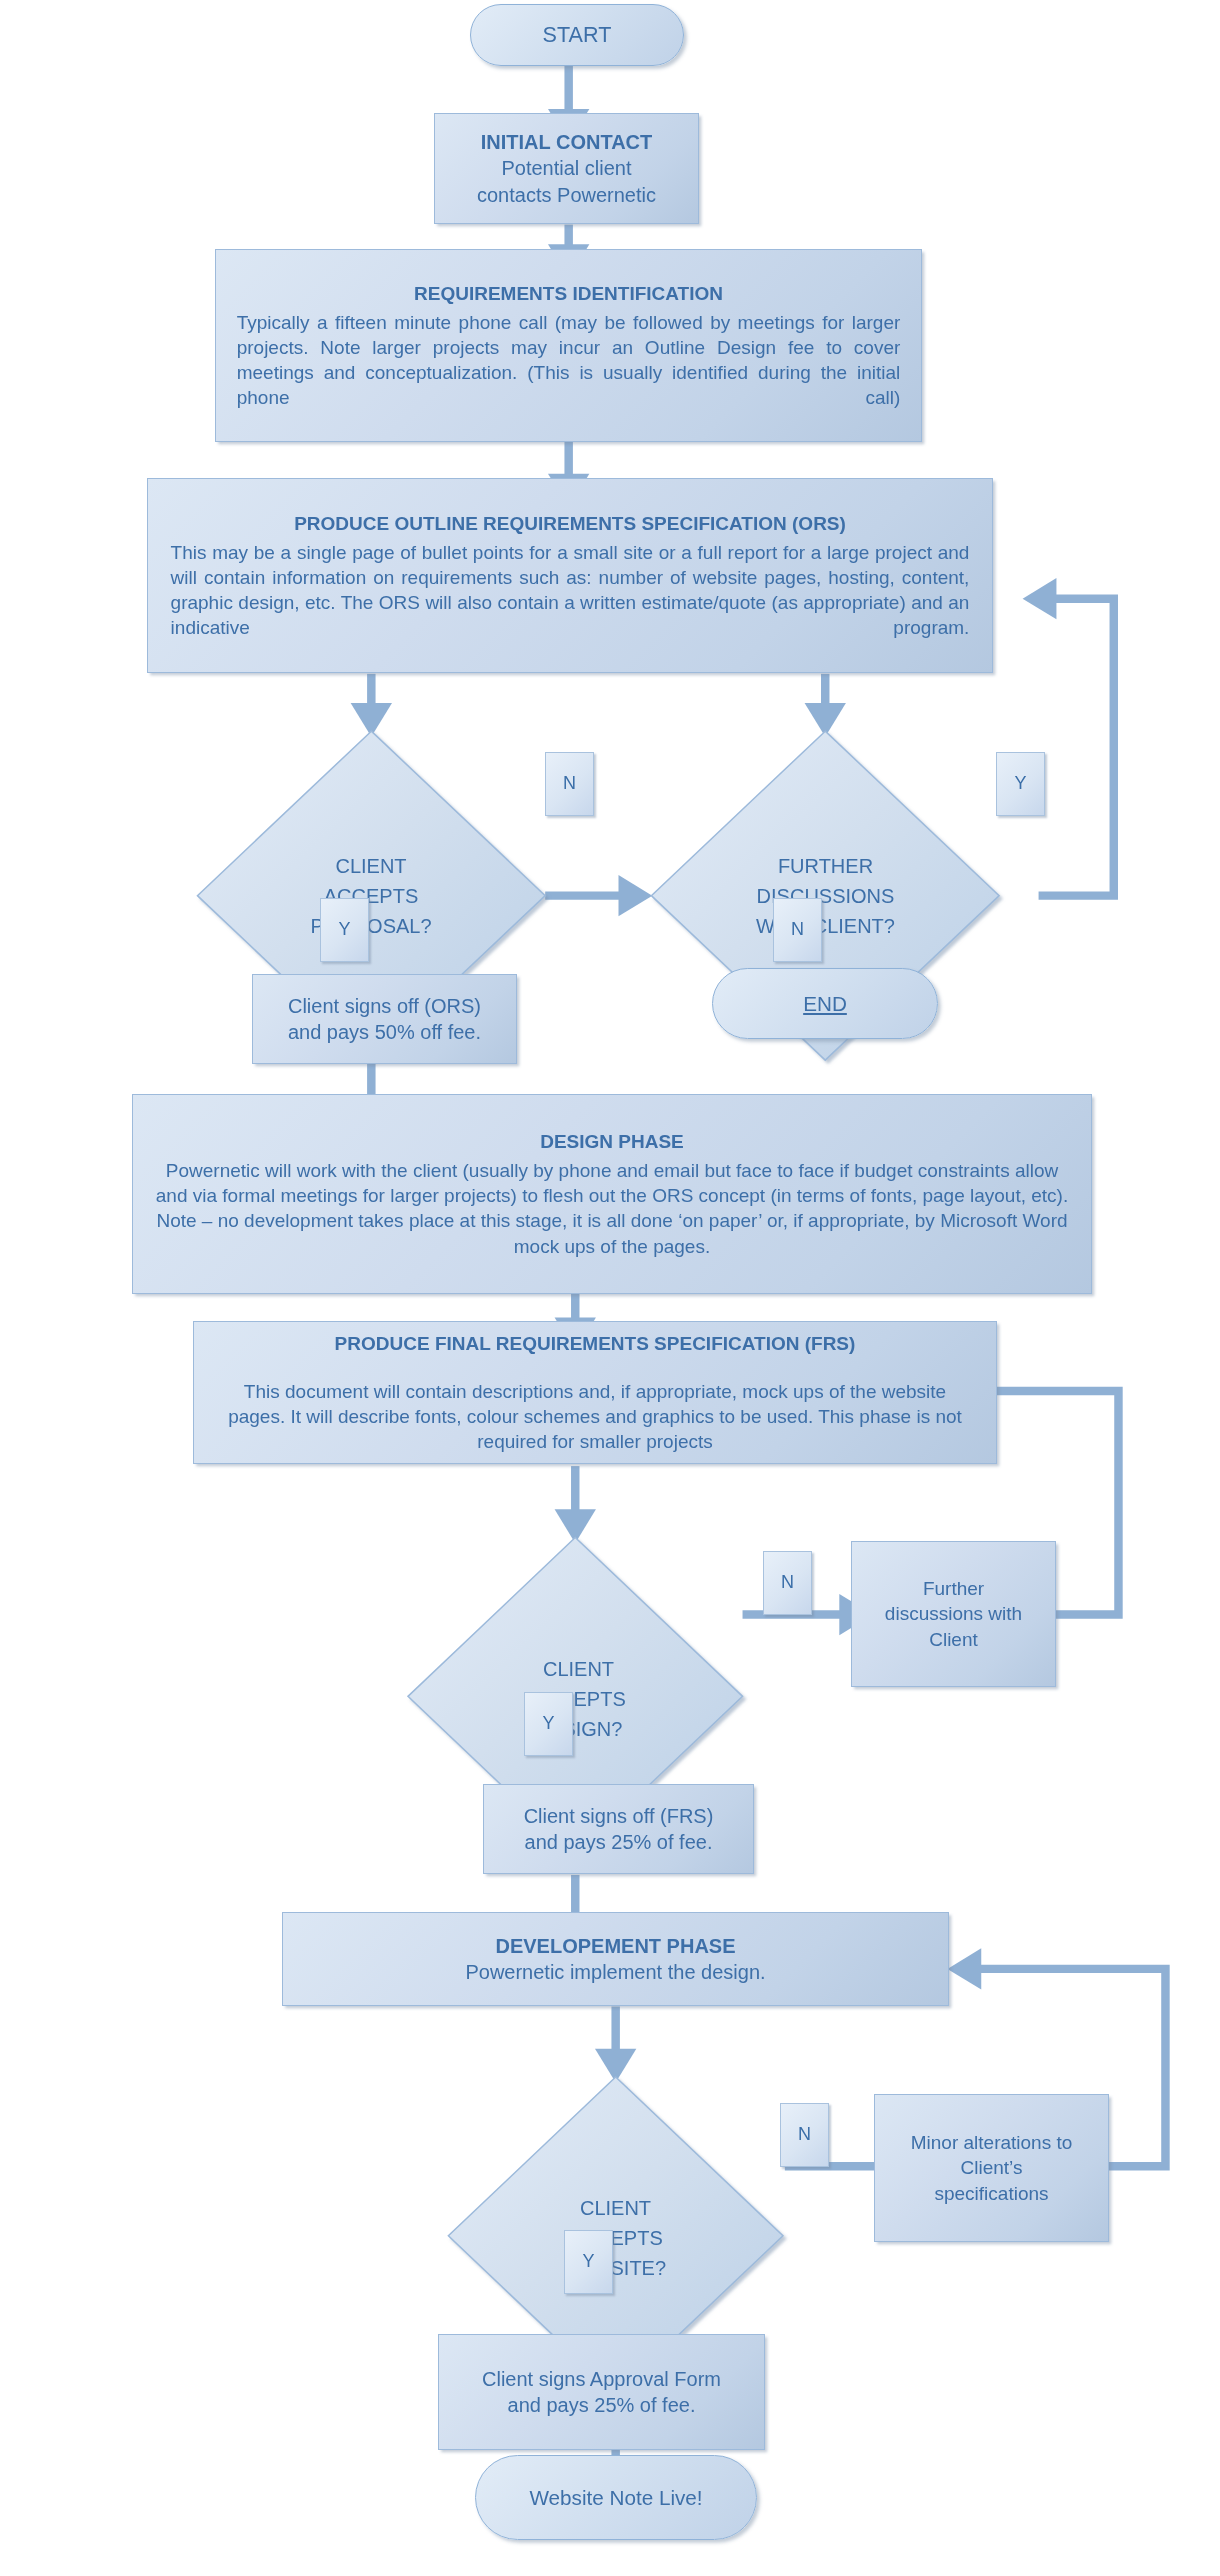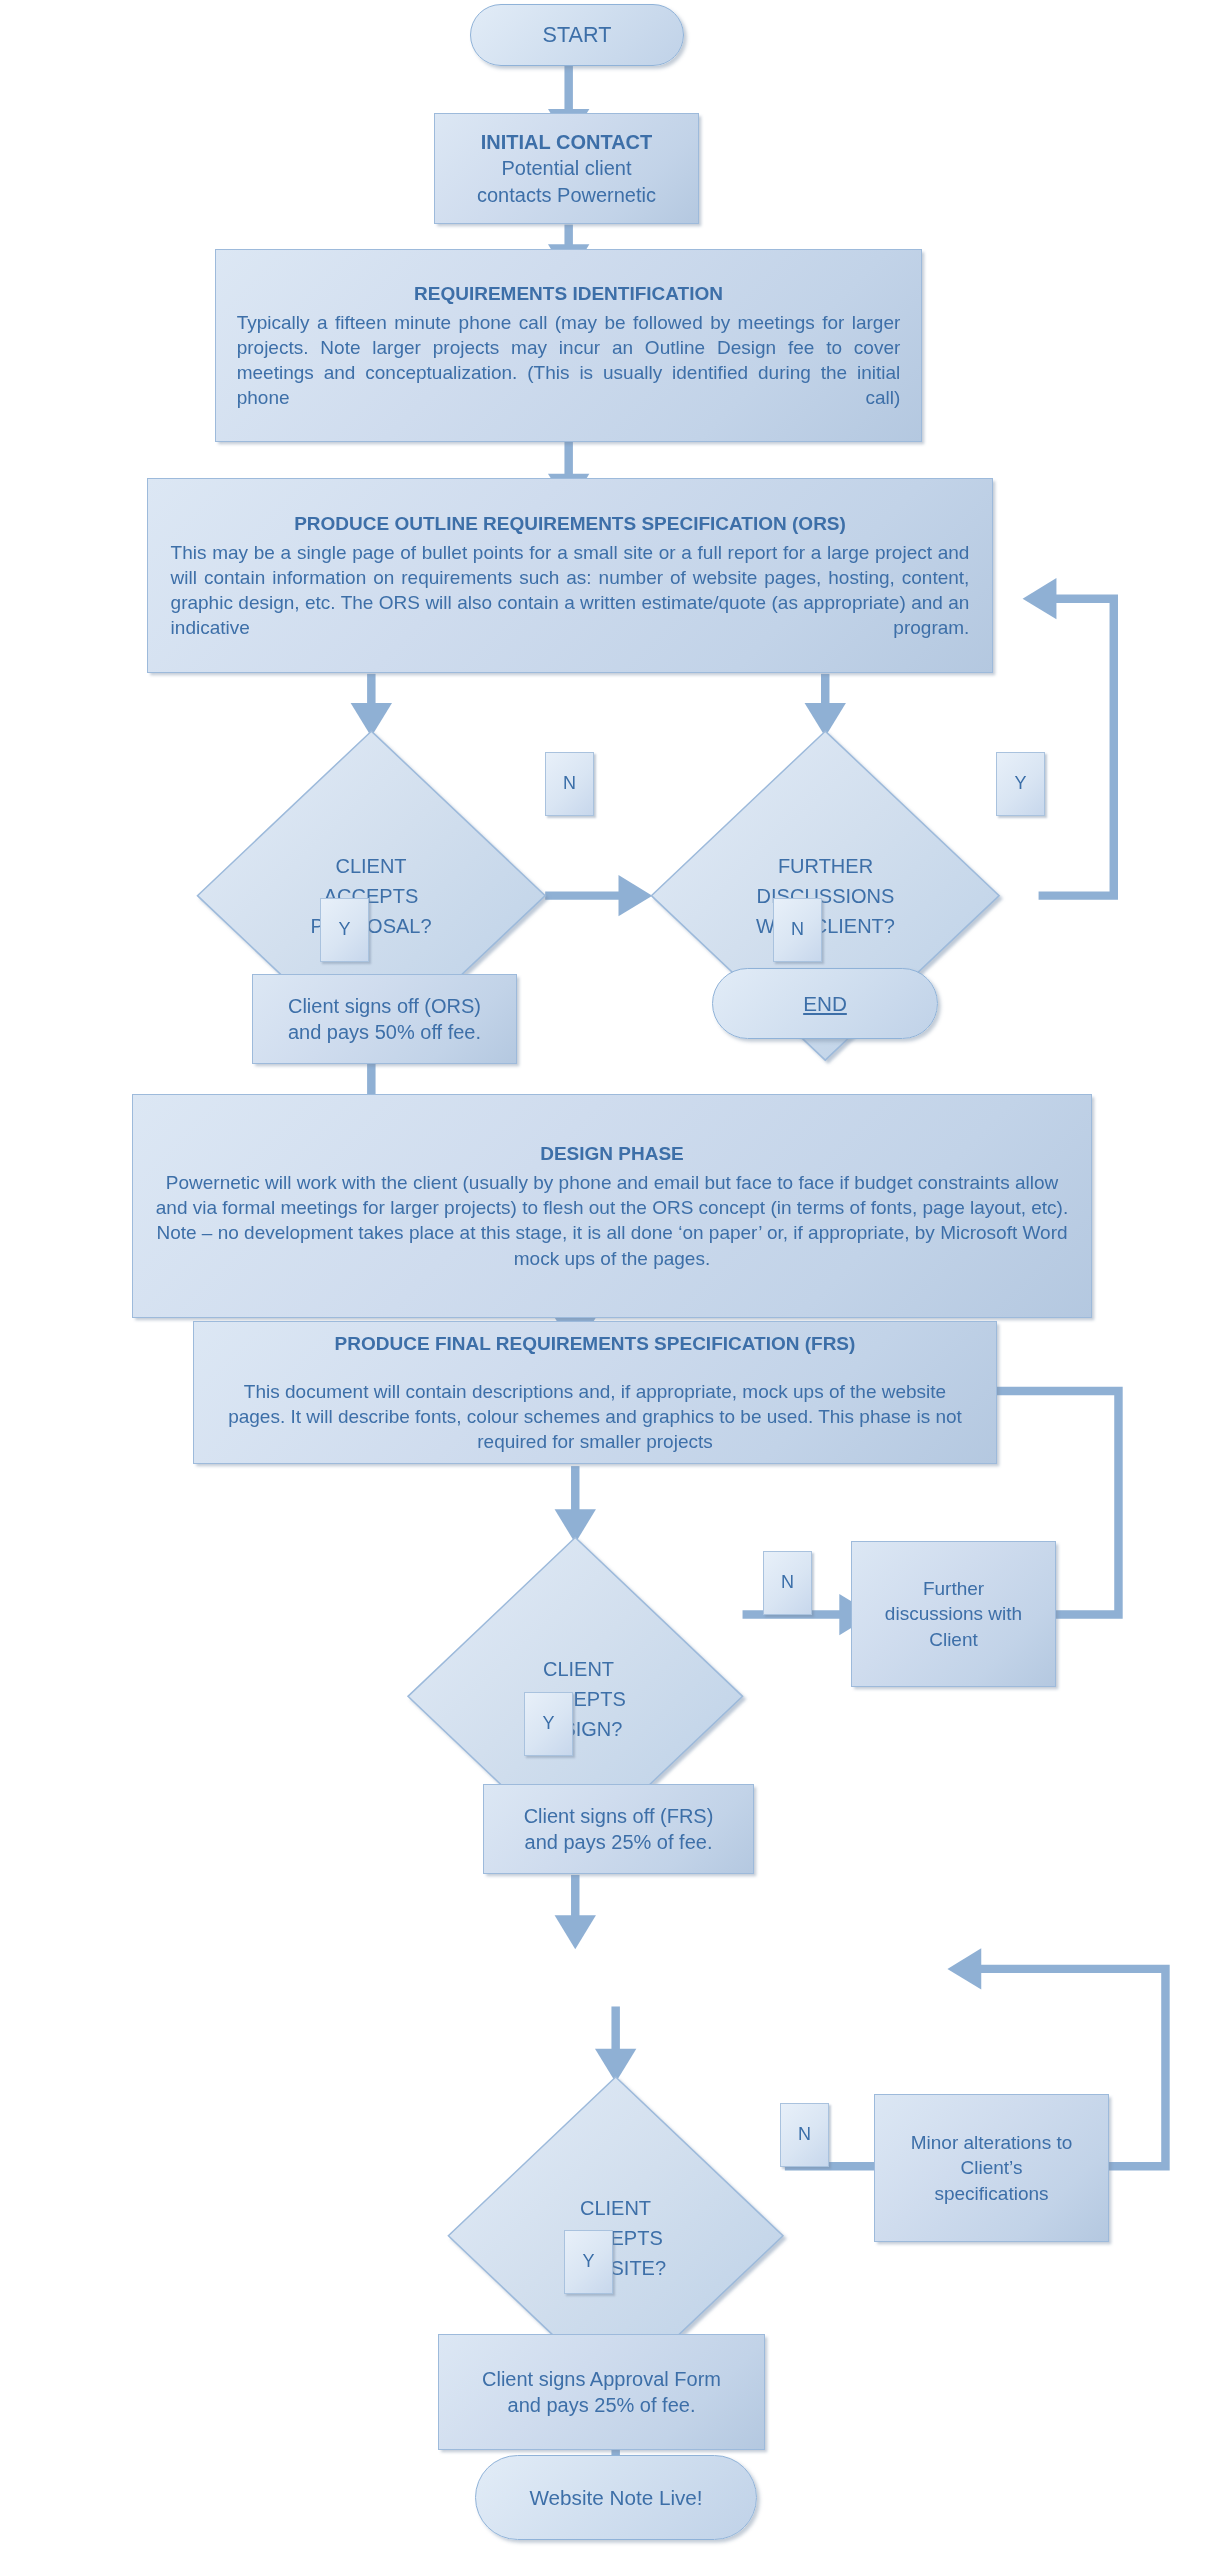--- a/index.html
+++ b/index.html
@@ -208,41 +208,45 @@
 
   <div class="node proc" style="left:252px;top:974px;width:265px;height:90px;font-size:20px;">
     <span class="body">Client signs off (ORS)</span>
     <span class="body">and pays 50% off fee.</span>
   </div>
 
   <div class="node term" style="left:712px;top:968px;width:226px;height:71px;font-size:20.7px;text-decoration:underline;">
     <span class="body">END</span>
   </div>
 
-  <div class="node proc" style="left:132px;top:1094px;width:960px;height:224px;font-size:19px;padding:9.4px 20.7px;">
+  <div class="node proc" style="left:132px;top:1094px;width:960px;height:200px;font-size:19px;padding:9.4px 20.7px;">
     <span class="hdr" style="margin-bottom:3.8px;">DESIGN PHASE</span>
     <span class="body" style="width:100%;">Powernetic will work with the client (usually by phone and email but face to face if budget constraints allow and via formal meetings for larger projects) to flesh out the ORS concept (in terms of fonts, page layout, etc). Note – no development takes place at this stage, it is all done ‘on paper’ or, if appropriate, by Microsoft Word mock ups of the pages.</span>
   </div>
 
   <div class="node proc" style="left:193px;top:1321px;width:804px;height:143px;font-size:19px;padding:7.5px 20.7px;">
     <span class="hdr" style="margin-bottom:2.8px;">PRODUCE FINAL REQUIREMENTS SPECIFICATION (FRS)</span>
     <span class="body" style="width:100%;margin-top:20px;">This document will contain descriptions and, if appropriate, mock ups of the website pages. It will describe fonts, colour schemes and graphics to be used. This phase is not required for smaller projects</span>
   </div>
 
   <div class="node proc" style="left:851px;top:1541px;width:205px;height:146px;font-size:19px;">
     <span class="body">Further</span>
     <span class="body">discussions with</span>
     <span class="body">Client</span>
   </div>
 
   <div class="node proc" style="left:455px;top:1784px;width:271px;height:90px;font-size:20px;margin-left:28px;">
     <span class="body">Client signs off (FRS)</span>
     <span class="body">and pays 25% of fee.</span>
   </div>
 
+  <div class="node proc" style="left:282px;top:1912px;width:667px;height:94px;font-size:20px;">
+    <span class="hdr">DEVELOPEMENT PHASE</span>
+    <span class="body">Powernetic implement the design.</span>
+  </div>
 
   <div class="node proc" style="left:874px;top:2094px;width:235px;height:148px;font-size:19px;">
     <span class="body">Minor alterations to</span>
     <span class="body">Client’s</span>
     <span class="body">specifications</span>
   </div>
 
   <div class="node proc" style="left:438px;top:2334px;width:327px;height:116px;font-size:20px;align-items:center;">
     <span class="body">Client signs Approval Form</span>
     <span class="body">and pays 25% of fee.</span>

